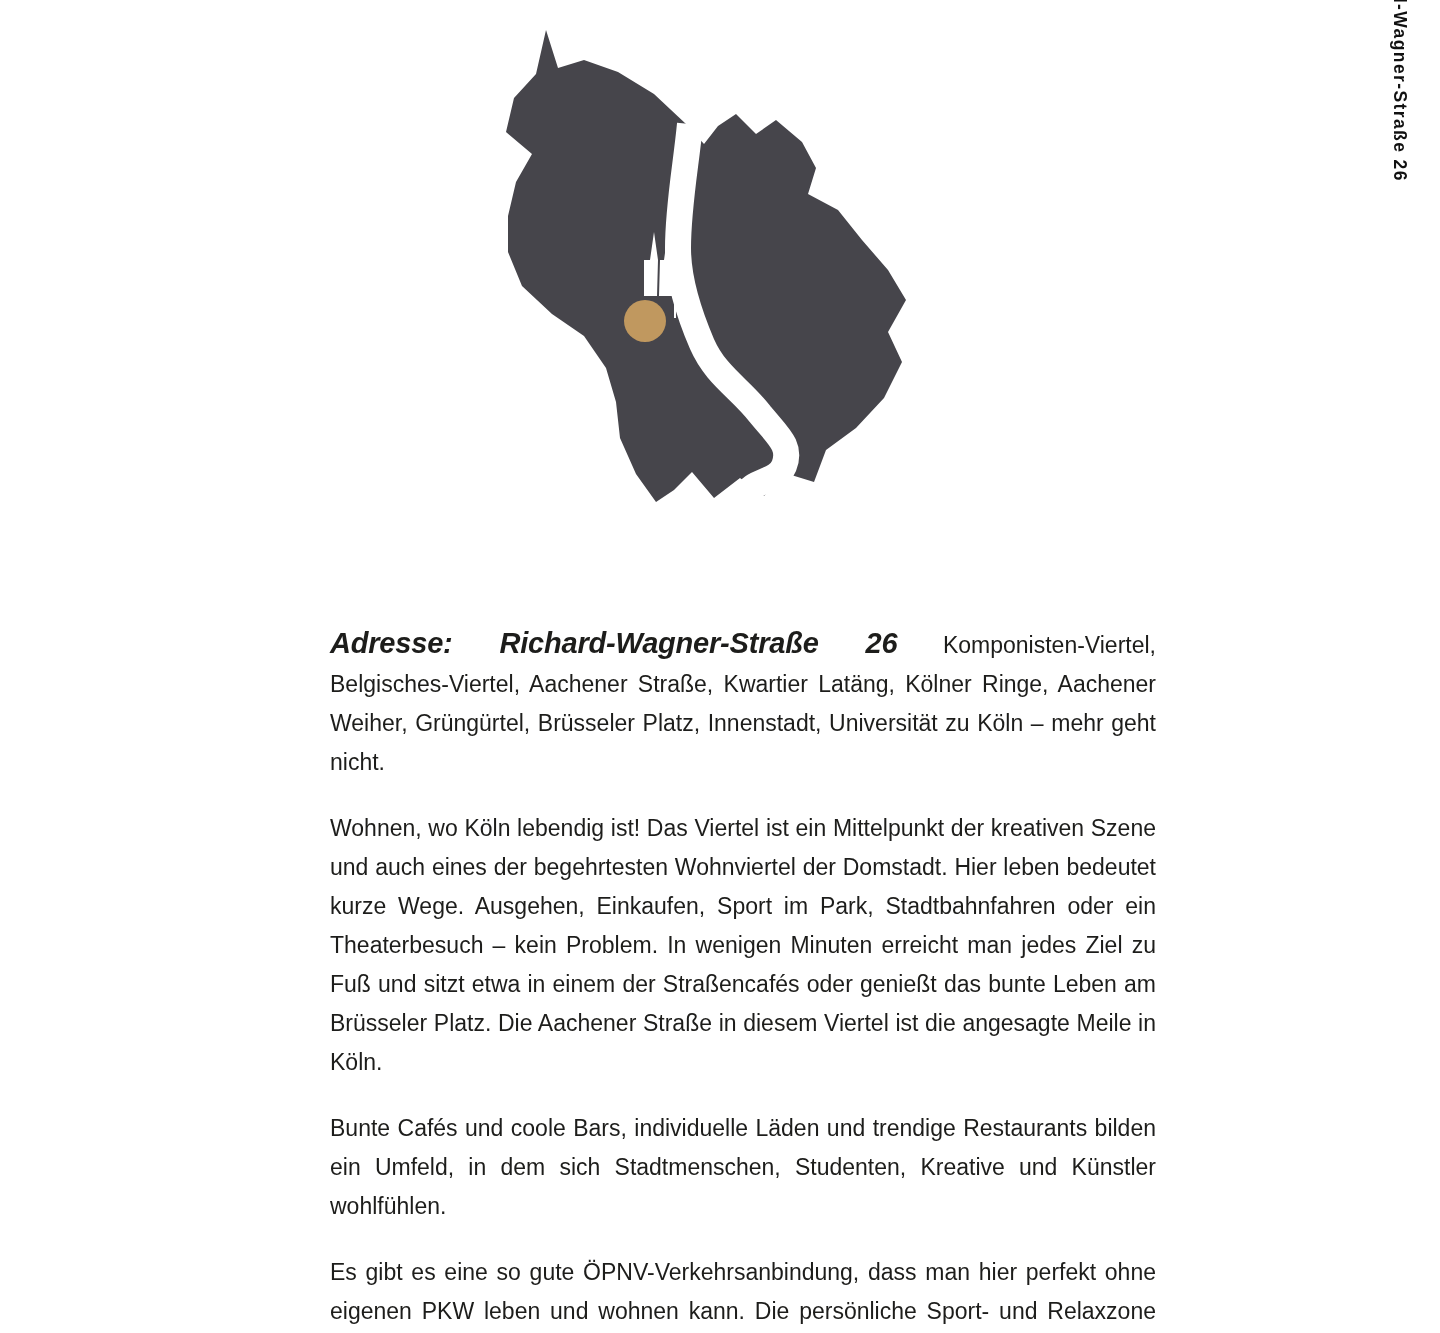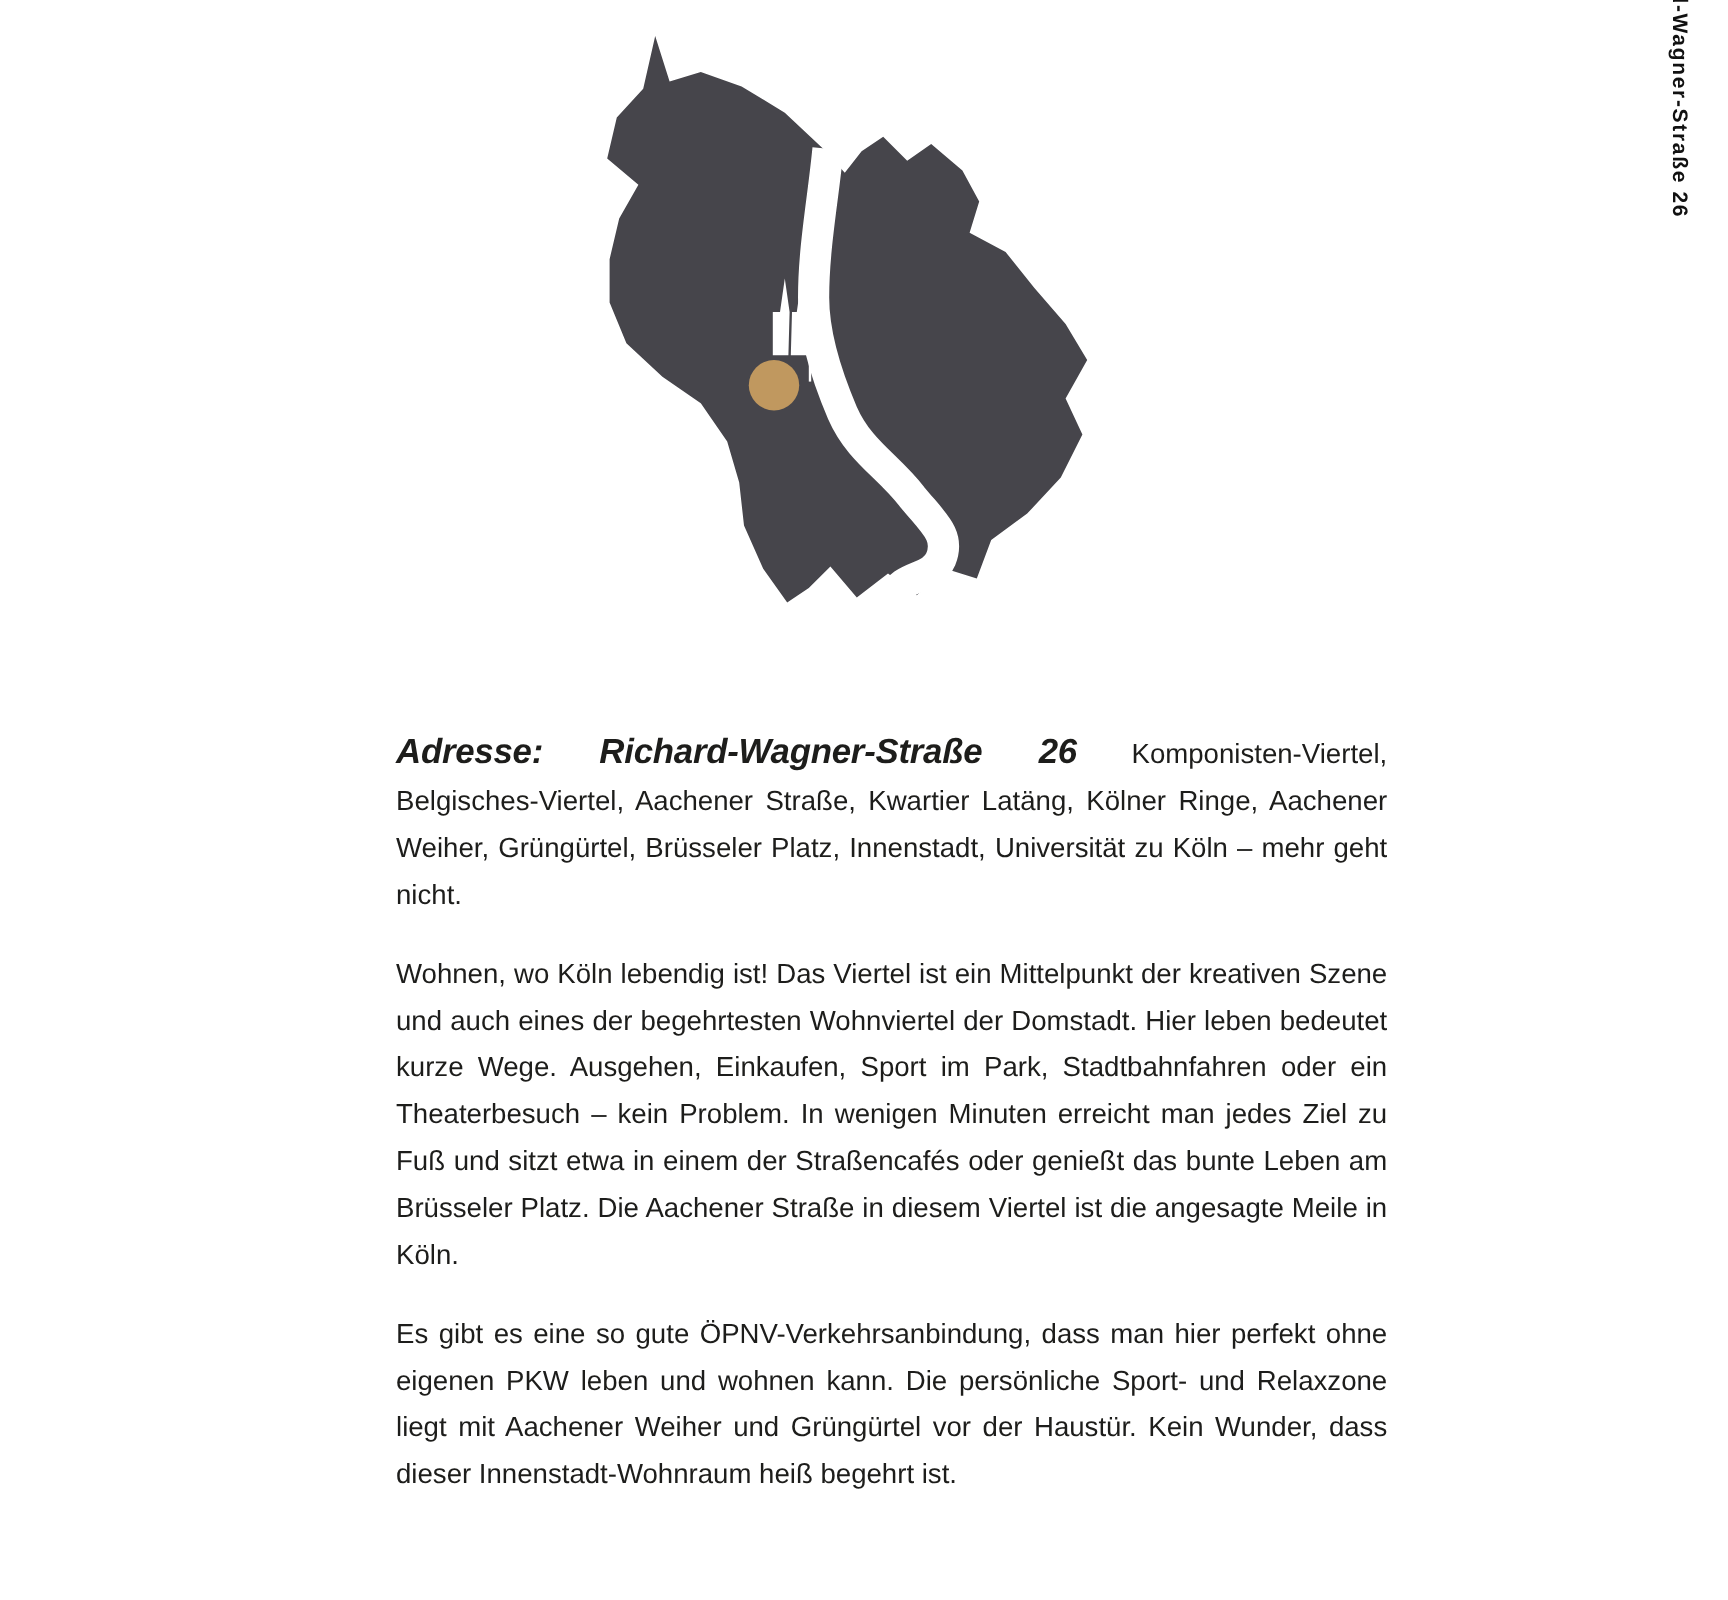--- a/index.html
+++ b/index.html
@@ -12,21 +12,21 @@
     position:absolute;top:-8px;right:30px;height:260px;
     writing-mode:vertical-rl;
     font-weight:700;font-size:17.5px;letter-spacing:1.4px;color:#111111;
     white-space:nowrap;
   }
   .article{
     position:absolute;left:330px;top:608px;width:826px;
     font-size:23px;line-height:39px;color:#1d1d1b;
     text-align:justify;
   }
-  .article p{margin:0 0 27px 0;}
+  .article p{margin:16px 0 27px 0;}
   .article p:last-child{margin-bottom:0;}
   .article .heading{
     font-size:29px;font-weight:700;font-style:italic;letter-spacing:-0.2px;
   }
 </style>
 </head>
 <body>
 
 <div class="map-wrap">
   <svg width="462" height="482" viewBox="0 0 462 482" xmlns="http://www.w3.org/2000/svg">
@@ -50,14 +50,15 @@
     </g>
     <circle cx="187" cy="295" r="21" fill="#c0985f"></circle>
   </svg>
 </div>
 
 <div class="vertical-label">d-Wagner-Straße 26</div>
 
 <div class="article">
   <p><span class="heading">Adresse: Richard-Wagner-Straße 26</span> <span>Komponisten-Viertel, Belgisches-Viertel, Aachener Straße, Kwartier Latäng, Kölner Ringe, Aachener Weiher, Grüngürtel, Brüsseler Platz, Innenstadt, Universität zu Köln – mehr geht nicht.</span></p>
   <p>Wohnen, wo Köln lebendig ist! Das Viertel ist ein Mittelpunkt der kreativen Szene und auch eines der begehrtesten Wohnviertel der Domstadt. Hier leben bedeutet kurze Wege. Ausgehen, Einkaufen, Sport im Park, Stadtbahnfahren oder ein Theaterbesuch – kein Problem. In wenigen Minuten erreicht man jedes Ziel zu Fuß und sitzt etwa in einem der Straßencafés oder genießt das bunte Leben am Brüsseler Platz. Die Aachener Straße in diesem Viertel ist die angesagte Meile in Köln.</p>
+  <p>Bunte Cafés und coole Bars, individuelle Läden und trendige Restaurants bilden ein Umfeld, in dem sich Stadtmenschen, Studenten, Kreative und Künstler wohlfühlen.</p>
   <p>Es gibt es eine so gute ÖPNV-Verkehrsanbindung, dass man hier perfekt ohne eigenen PKW leben und wohnen kann. Die persönliche Sport- und Relaxzone liegt mit Aachener Weiher und Grüngürtel vor der Haustür. Kein Wunder, dass dieser Innenstadt-Wohnraum heiß begehrt ist.</p>
 </div>
 
 </body></html>

